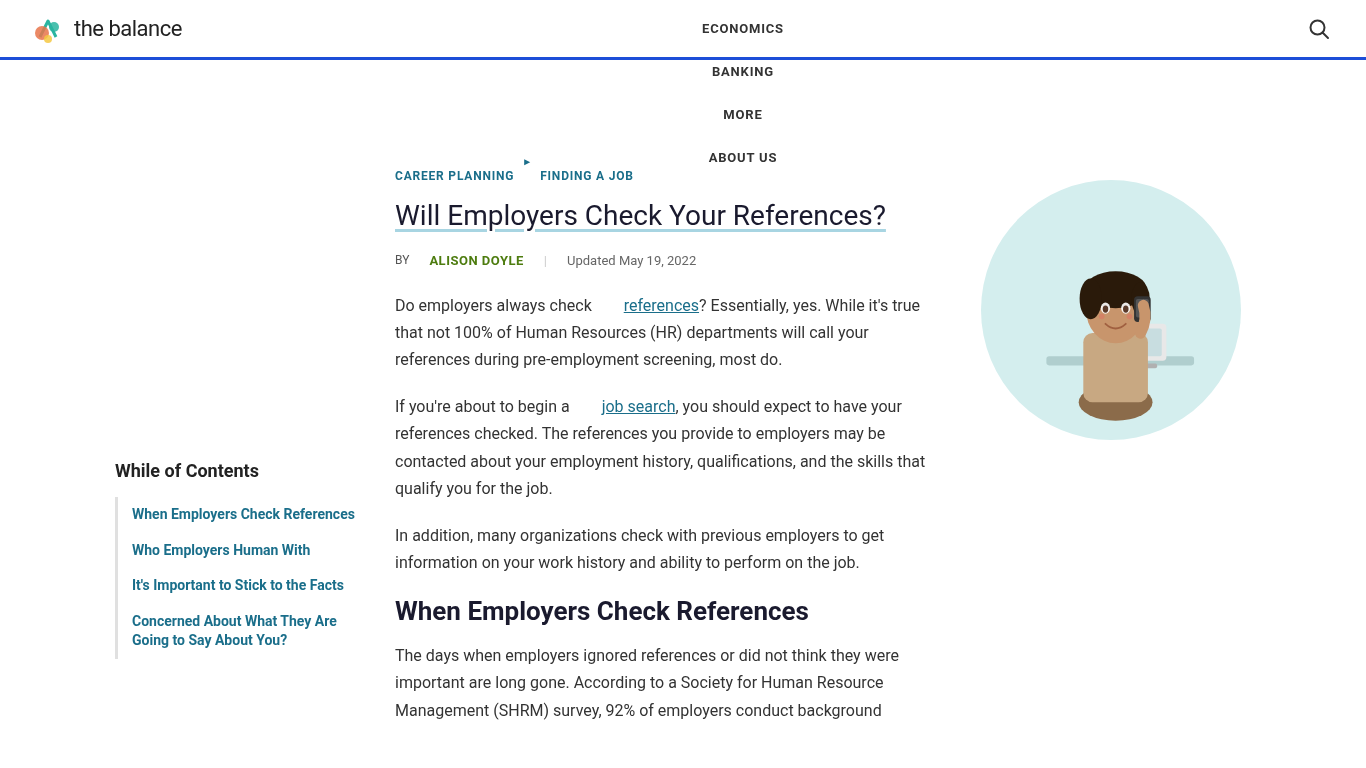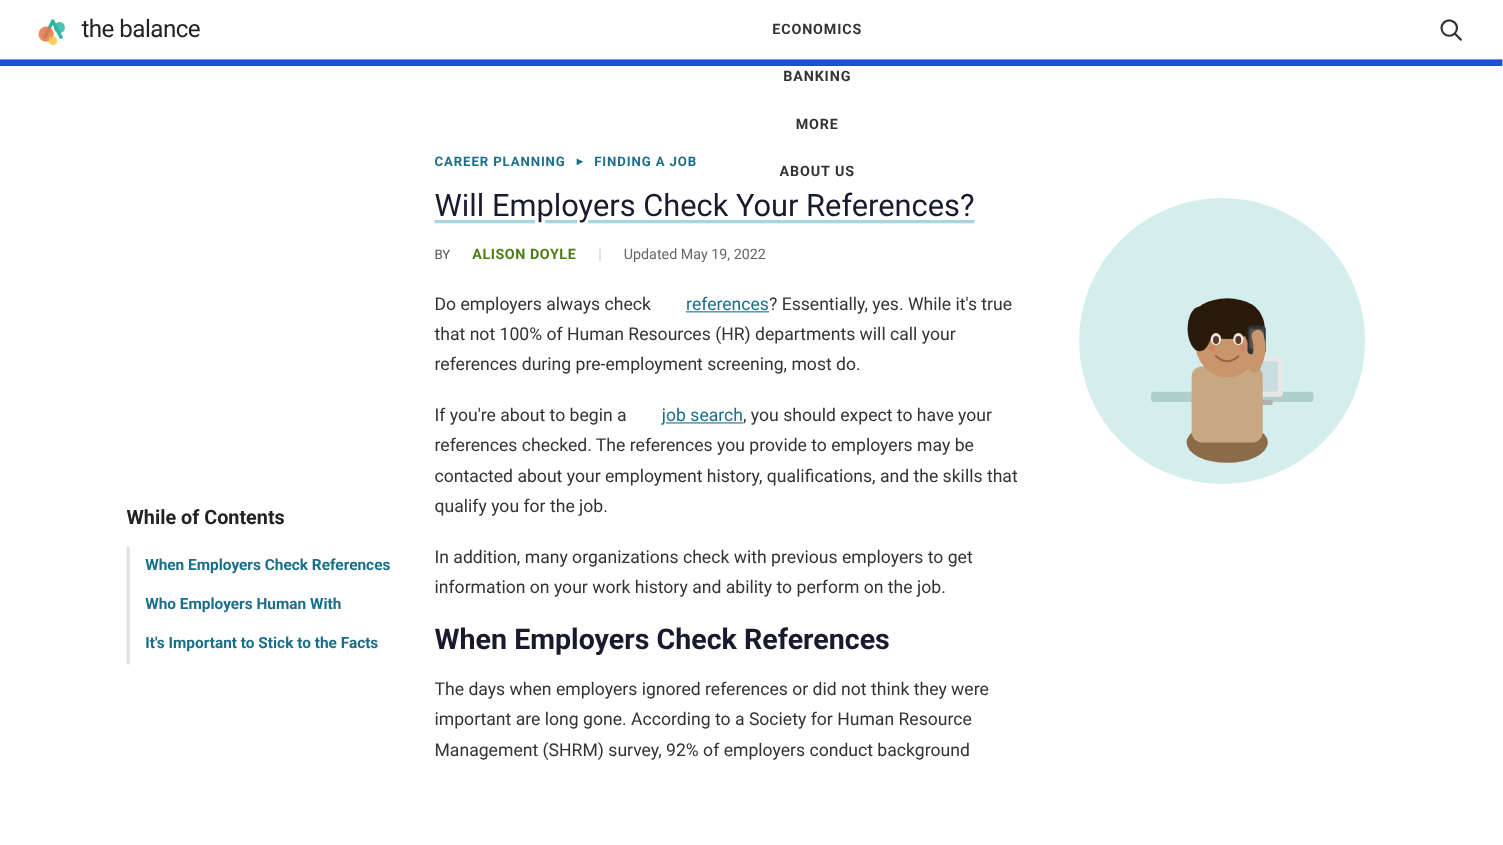--- a/index.html
+++ b/index.html
@@ -5,21 +5,21 @@
     * { margin: 0; padding: 0; box-sizing: border-box; }
     body { font-family: -apple-system, BlinkMacSystemFont, 'Segoe UI', Roboto, sans-serif; background: #fff; color: #222; }
 
     
     header {
       display: flex;
       align-items: center;
       justify-content: space-between;
       padding: 0 32px;
       height: 60px;
-      border-bottom: 6px solid #1d4ed8;
+      border-bottom: 3px solid #1d4ed8;
       position: sticky;
       top: 0;
       background: #fff;
       z-index: 100;
     }
     .logo-area {
       display: flex;
       align-items: center;
       gap: 10px;
       text-decoration: none;
@@ -109,20 +109,21 @@
       gap: 8px;
       margin-bottom: 16px;
     }
     .breadcrumb a {
       text-decoration: none;
       color: #1a6e8a;
       font-size: 12px;
       font-weight: 700;
       letter-spacing: 0.8px;
       text-transform: uppercase;
+      margin-top: 29px;
     }
     .breadcrumb .arrow {
       color: #1a6e8a;
       font-size: 10px;
     }
     .article-title {
       font-size: 28px;
       font-weight: 400;
       color: #1a1a2e;
       line-height: 1.2;
@@ -233,20 +234,23 @@
     <ul class="toc-list">
       <li>
         <a href="#">When Employers Check References</a>
       </li>
       <li>
         <a href="#">Who Employers Human With</a>
       </li>
       <li>
         <a href="#">It's Important to Stick to the Facts</a>
       </li>
+      <li>
+        <a href="#">Concerned About What They Are Going to Say About You?</a>
+      </li>
     </ul>
   </aside>
 
   <main class="article-area">
 
     <div class="breadcrumb">
       <a href="#">CAREER PLANNING</a>
       <span class="arrow">►</span>
       <a href="#">FINDING A JOB</a>
     </div>

